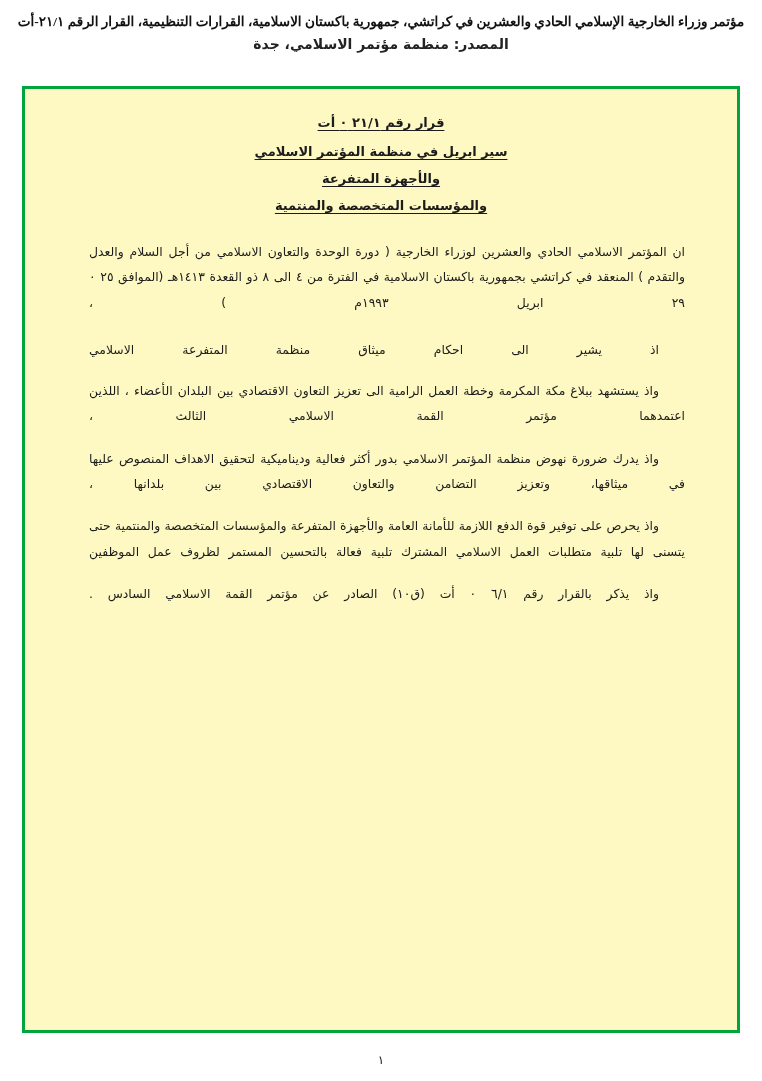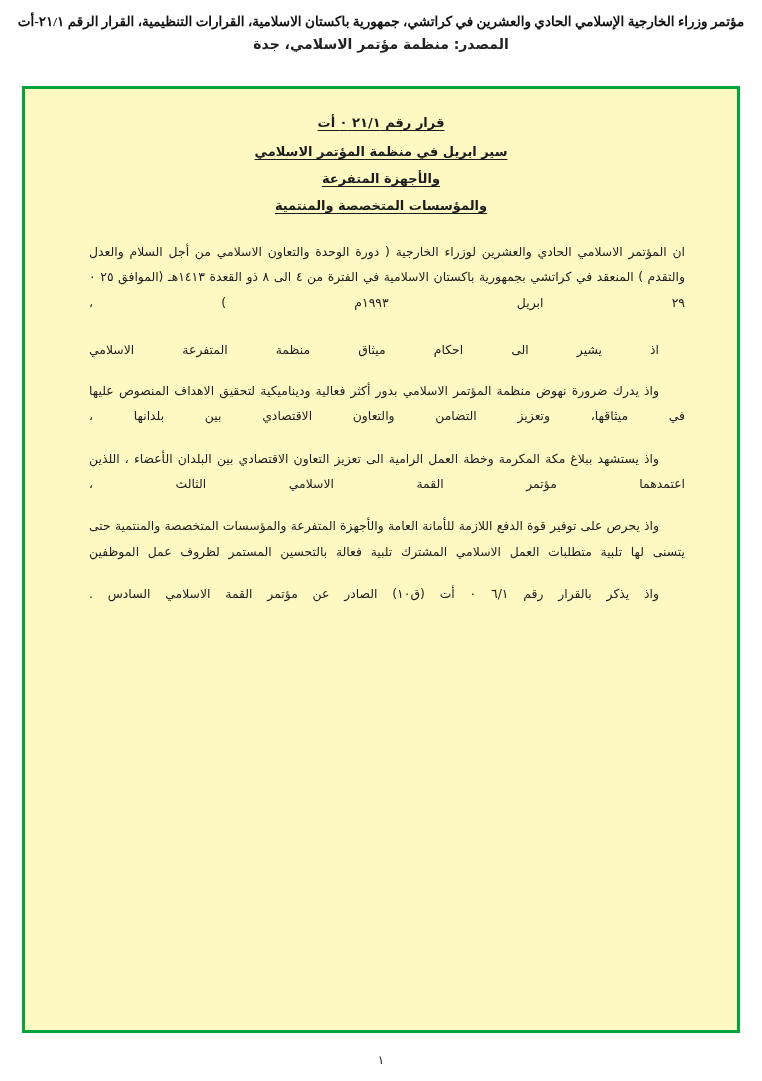--- a/index.html
+++ b/index.html
@@ -133,27 +133,27 @@
       <p class="para first">
         <span>ان المؤتمر الاسلامي الحادي والعشرين لوزراء الخارجية ( دورة الوحدة والتعاون الاسلامي من أجل السلام والعدل والتقدم ) المنعقد في كراتشي بجمهورية باكستان الاسلامية في الفترة من ٤ الى ٨ ذو القعدة ١٤١٣هـ (الموافق ٢٥ ٠ ٢٩ ابريل ١٩٩٣م ) ،</span>
       </p>
 
       <p class="para indent tight">
         <span class="kw">اذ يشير</span>
         <span>الى احكام ميثاق منظمة المتفرعة الاسلامي</span>
       </p>
 
       <p class="para indent">
-        <span class="kw">واذ يدرك</span>
-        <span>ضرورة نهوض منظمة المؤتمر الاسلامي بدور أكثر فعالية وديناميكية لتحقيق الاهداف المنصوص عليها في ميثاقها، وتعزيز التضامن والتعاون الاقتصادي بين بلدانها ،</span>
+        <span class="kw">واذ يستشهد</span>
+        <span>ببلاغ مكة المكرمة وخطة العمل الرامية الى تعزيز التعاون الاقتصادي بين البلدان الأعضاء ، اللذين اعتمدهما مؤتمر القمة الاسلامي الثالث ،</span>
       </p>
 
       <p class="para indent">
-        <span class="kw">واذ يستشهد</span>
-        <span>ببلاغ مكة المكرمة وخطة العمل الرامية الى تعزيز التعاون الاقتصادي بين البلدان الأعضاء ، اللذين اعتمدهما مؤتمر القمة الاسلامي الثالث ،</span>
+        <span class="kw">واذ يدرك</span>
+        <span>ضرورة نهوض منظمة المؤتمر الاسلامي بدور أكثر فعالية وديناميكية لتحقيق الاهداف المنصوص عليها في ميثاقها، وتعزيز التضامن والتعاون الاقتصادي بين بلدانها ،</span>
       </p>
 
       <p class="para indent">
         <span class="kw">واذ يحرص</span>
         <span>على توفير قوة الدفع اللازمة للأمانة العامة والأجهزة المتفرعة والمؤسسات المتخصصة والمنتمية حتى يتسنى لها تلبية متطلبات العمل الاسلامي المشترك تلبية فعالة بالتحسين المستمر لظروف عمل الموظفين</span>
       </p>
 
       <p class="para indent">
         <span class="kw">واذ يذكر</span>
         <span>بالقرار رقم ٦/١ ٠ أت (ق١٠) الصادر عن مؤتمر القمة الاسلامي السادس .</span>

